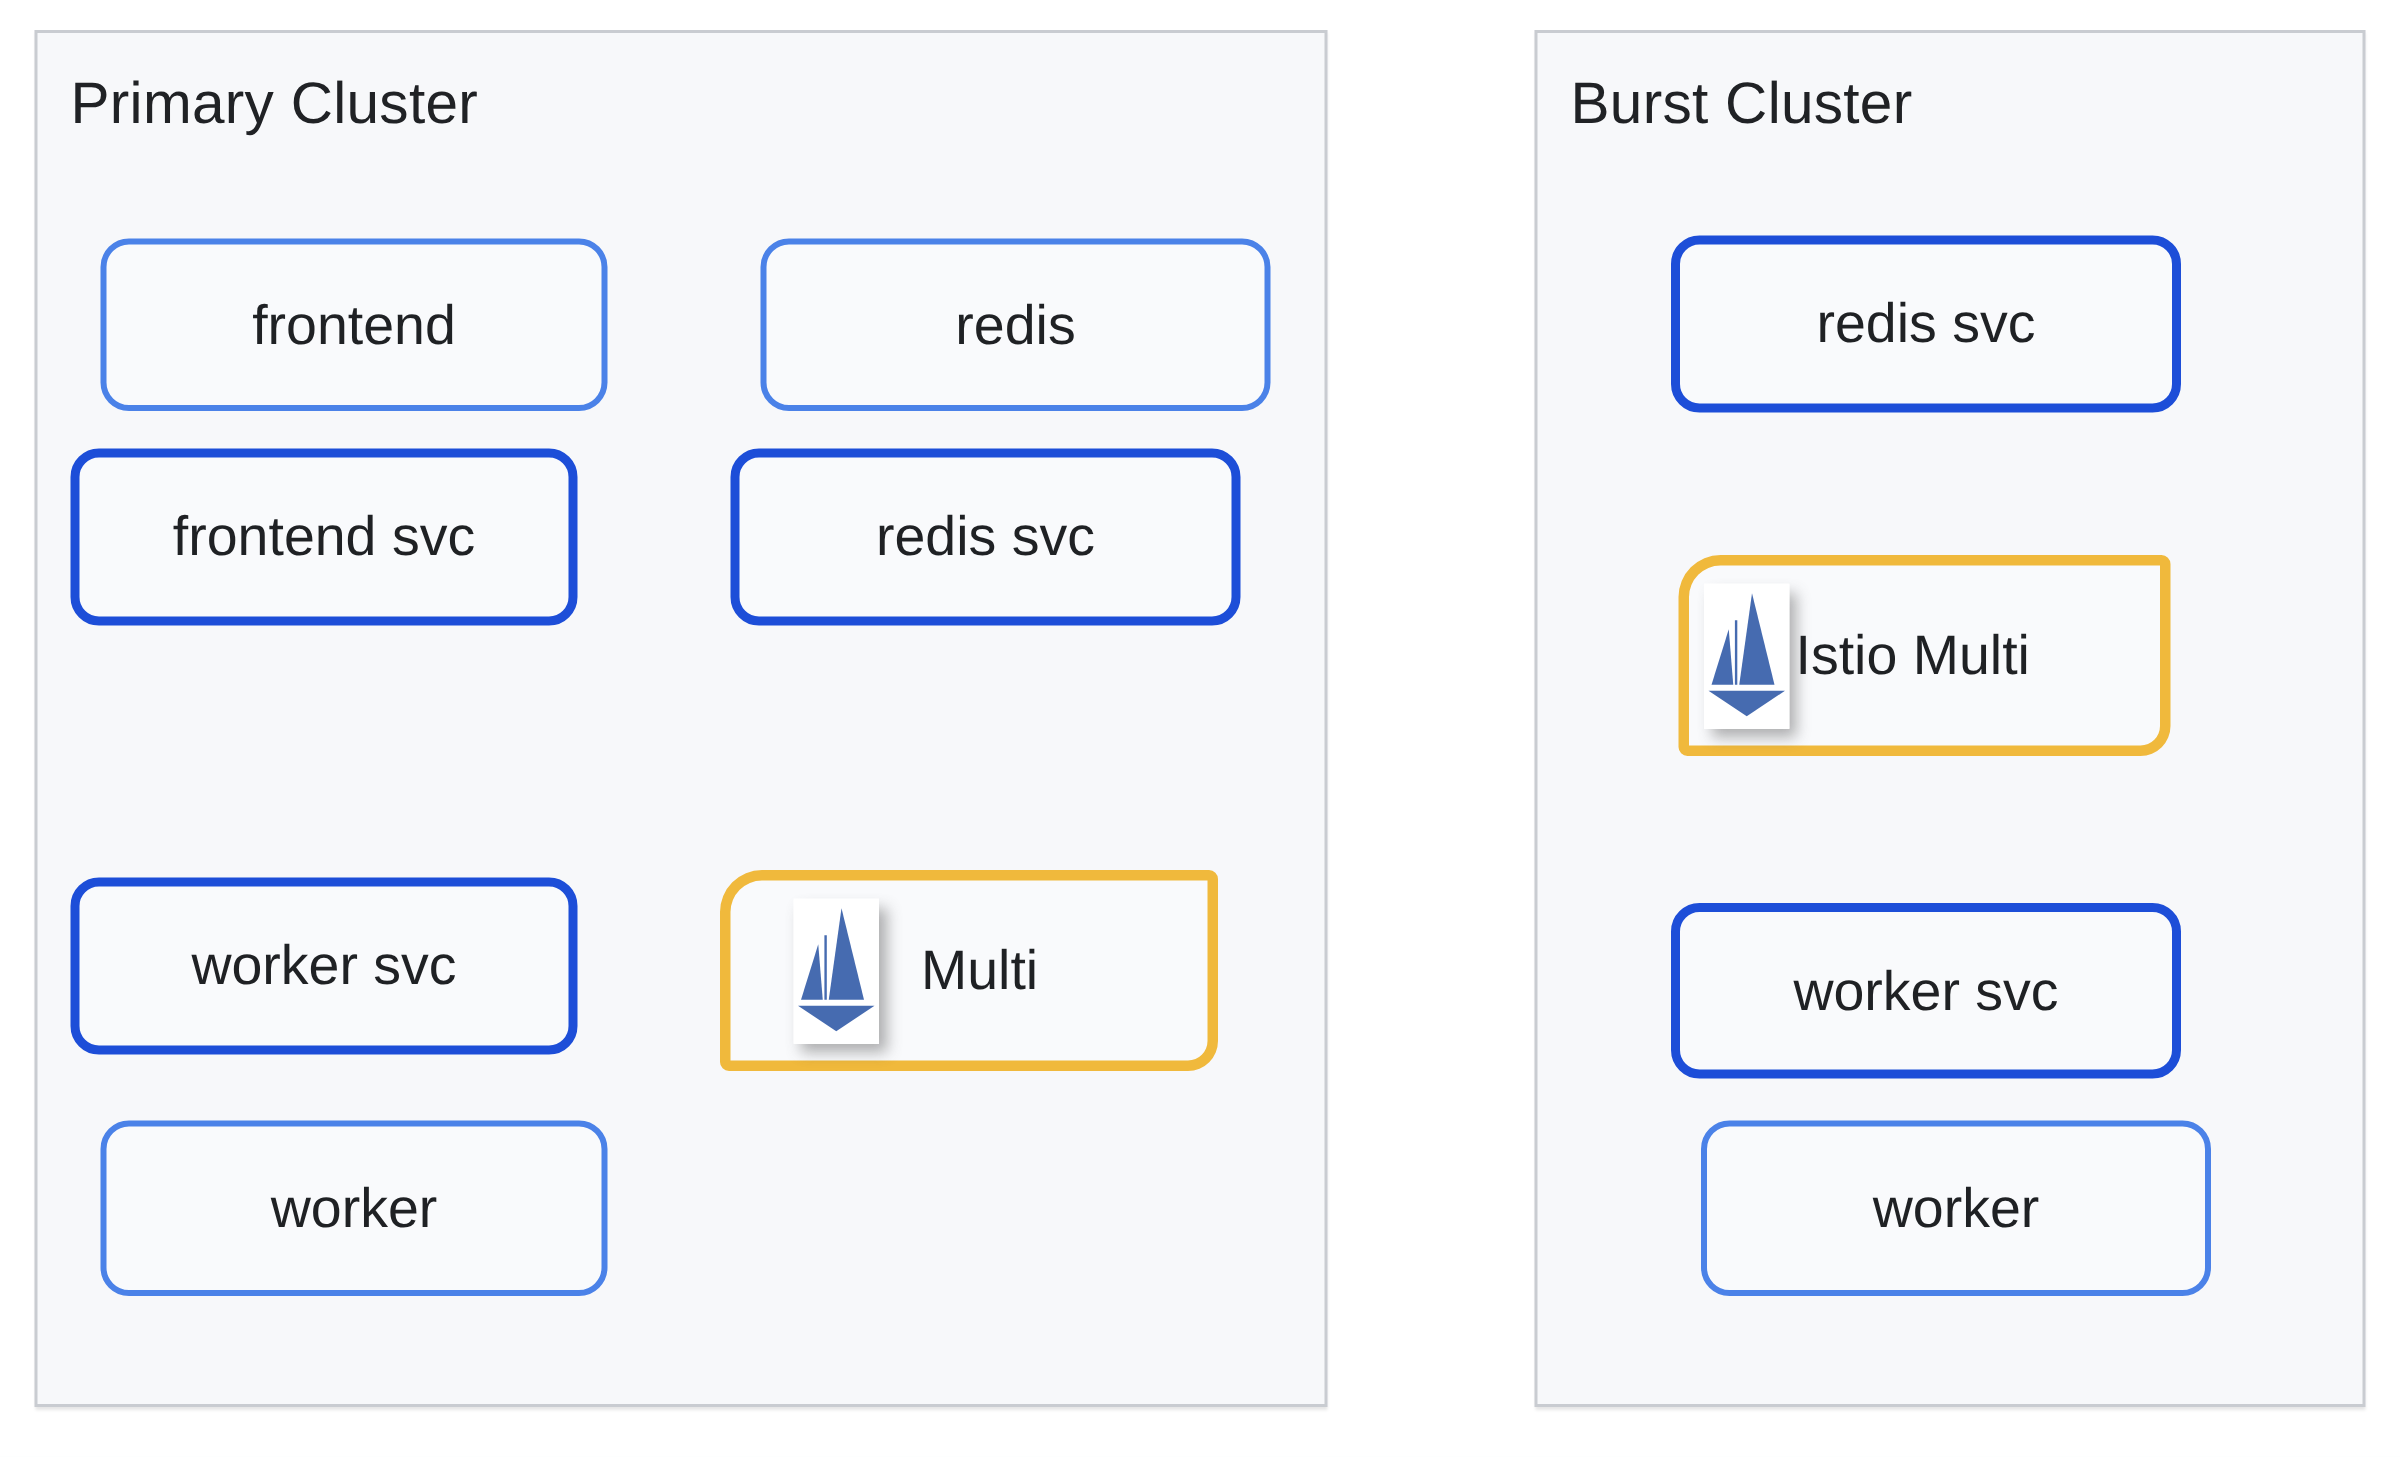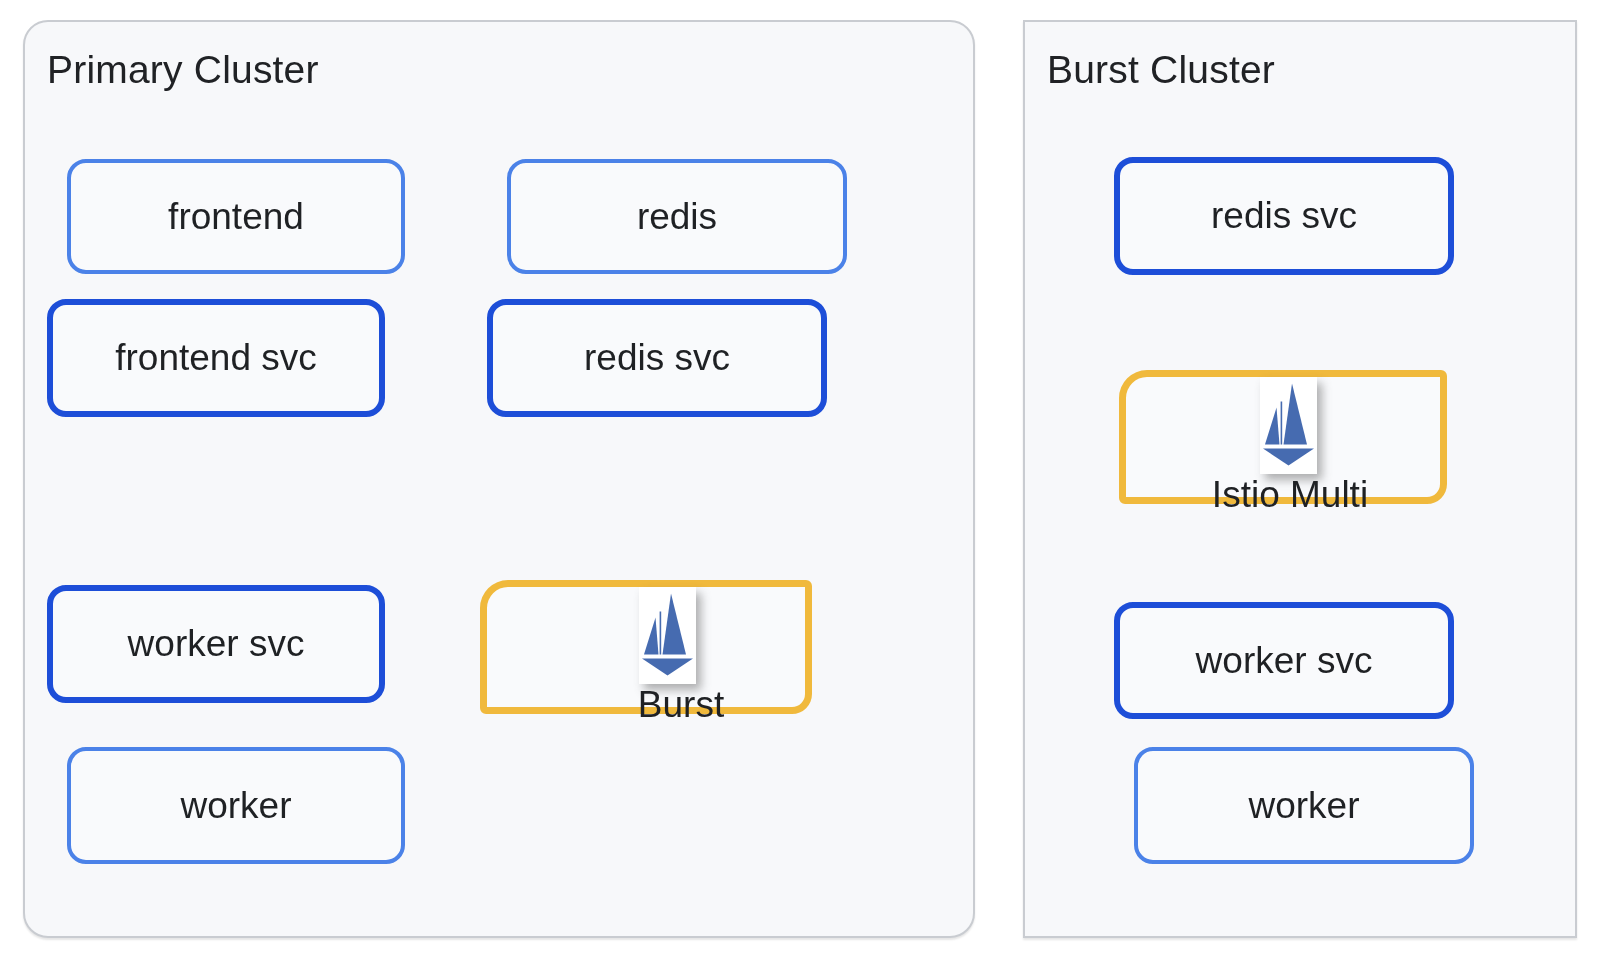--- a/index.html
+++ b/index.html
@@ -17,21 +17,21 @@
   }
   .cluster {
     position: absolute;
     top: 20px;
     height: 918px;
     background: #f7f8fa;
     border: 2px solid #c9ccd1;
     box-shadow: 0 2px 2px rgba(0,0,0,0.10);
     box-sizing: border-box;
   }
-  .cluster-primary { left: 23px;  width: 952px; border-radius: 25px; }
+  .cluster-primary { left: 23px;  width: 862px; }
   .cluster-burst   { left: 1023px; width: 554px; }
   .cluster-title {
     position: absolute;
     left: 22px;
     top: 26px;
     font-size: 39px;
     color: #202225;
     letter-spacing: 0.2px;
     white-space: nowrap;
   }
@@ -46,21 +46,20 @@
     color: #1f2124;
     font-size: 37px;
     white-space: nowrap;
   }
   .node.blue   { border: 4px solid #4b82e8; margin-left: 20px; }
   .node.red    { border: 6px solid #1d4ed8; }
   .node.yellow {
     border: 7px solid #f0b93c;
     border-radius: 28px 6px 20px 6px;
     justify-content: flex-start;
-    flex-direction: column;
   }
   
   .n-frontend     { left: 22px;  top: 137px; width: 338px; height: 115px; }
   .n-redis        { left: 462px; top: 137px; width: 340px; height: 115px; }
   .n-frontend-svc { left: 22px;  top: 277px; width: 338px; height: 118px; }
   .n-redis-svc    { left: 462px; top: 277px; width: 340px; height: 118px; }
   .n-worker-svc   { left: 22px;  top: 563px; width: 338px; height: 118px; }
   .n-istio        { left: 455px; top: 558px; width: 332px; height: 134px; padding-left: 42px; }
   .n-worker       { left: 22px;  top: 725px; width: 338px; height: 117px; }
   
@@ -112,21 +111,21 @@
     <div class="node yellow n-istio">
       <span class="istio-logo">
         <svg viewBox="0 0 57 96" xmlns="http://www.w3.org/2000/svg">
           <rect x="0" y="0" width="57" height="96" fill="#ffffff"></rect>
           <polygon points="32,6 47,67 23.5,67" fill="#466bb0"></polygon>
           <polygon points="16.5,30 19.5,67 5,67" fill="#466bb0"></polygon>
           <rect x="20.6" y="24" width="1.6" height="43" fill="#466bb0"></rect>
           <polygon points="3,71 54,71 28.5,88" fill="#466bb0"></polygon>
         </svg>
       </span>
-      <span class="node-label">Burst</span>
+      <span class="node-label">Multi</span>
     </div>
 
     <div class="node blue n-worker">
       <span class="node-label">worker</span>
     </div>
   </section>
 
   <section class="cluster cluster-burst">
     <div class="cluster-title">Burst Cluster</div>
 

